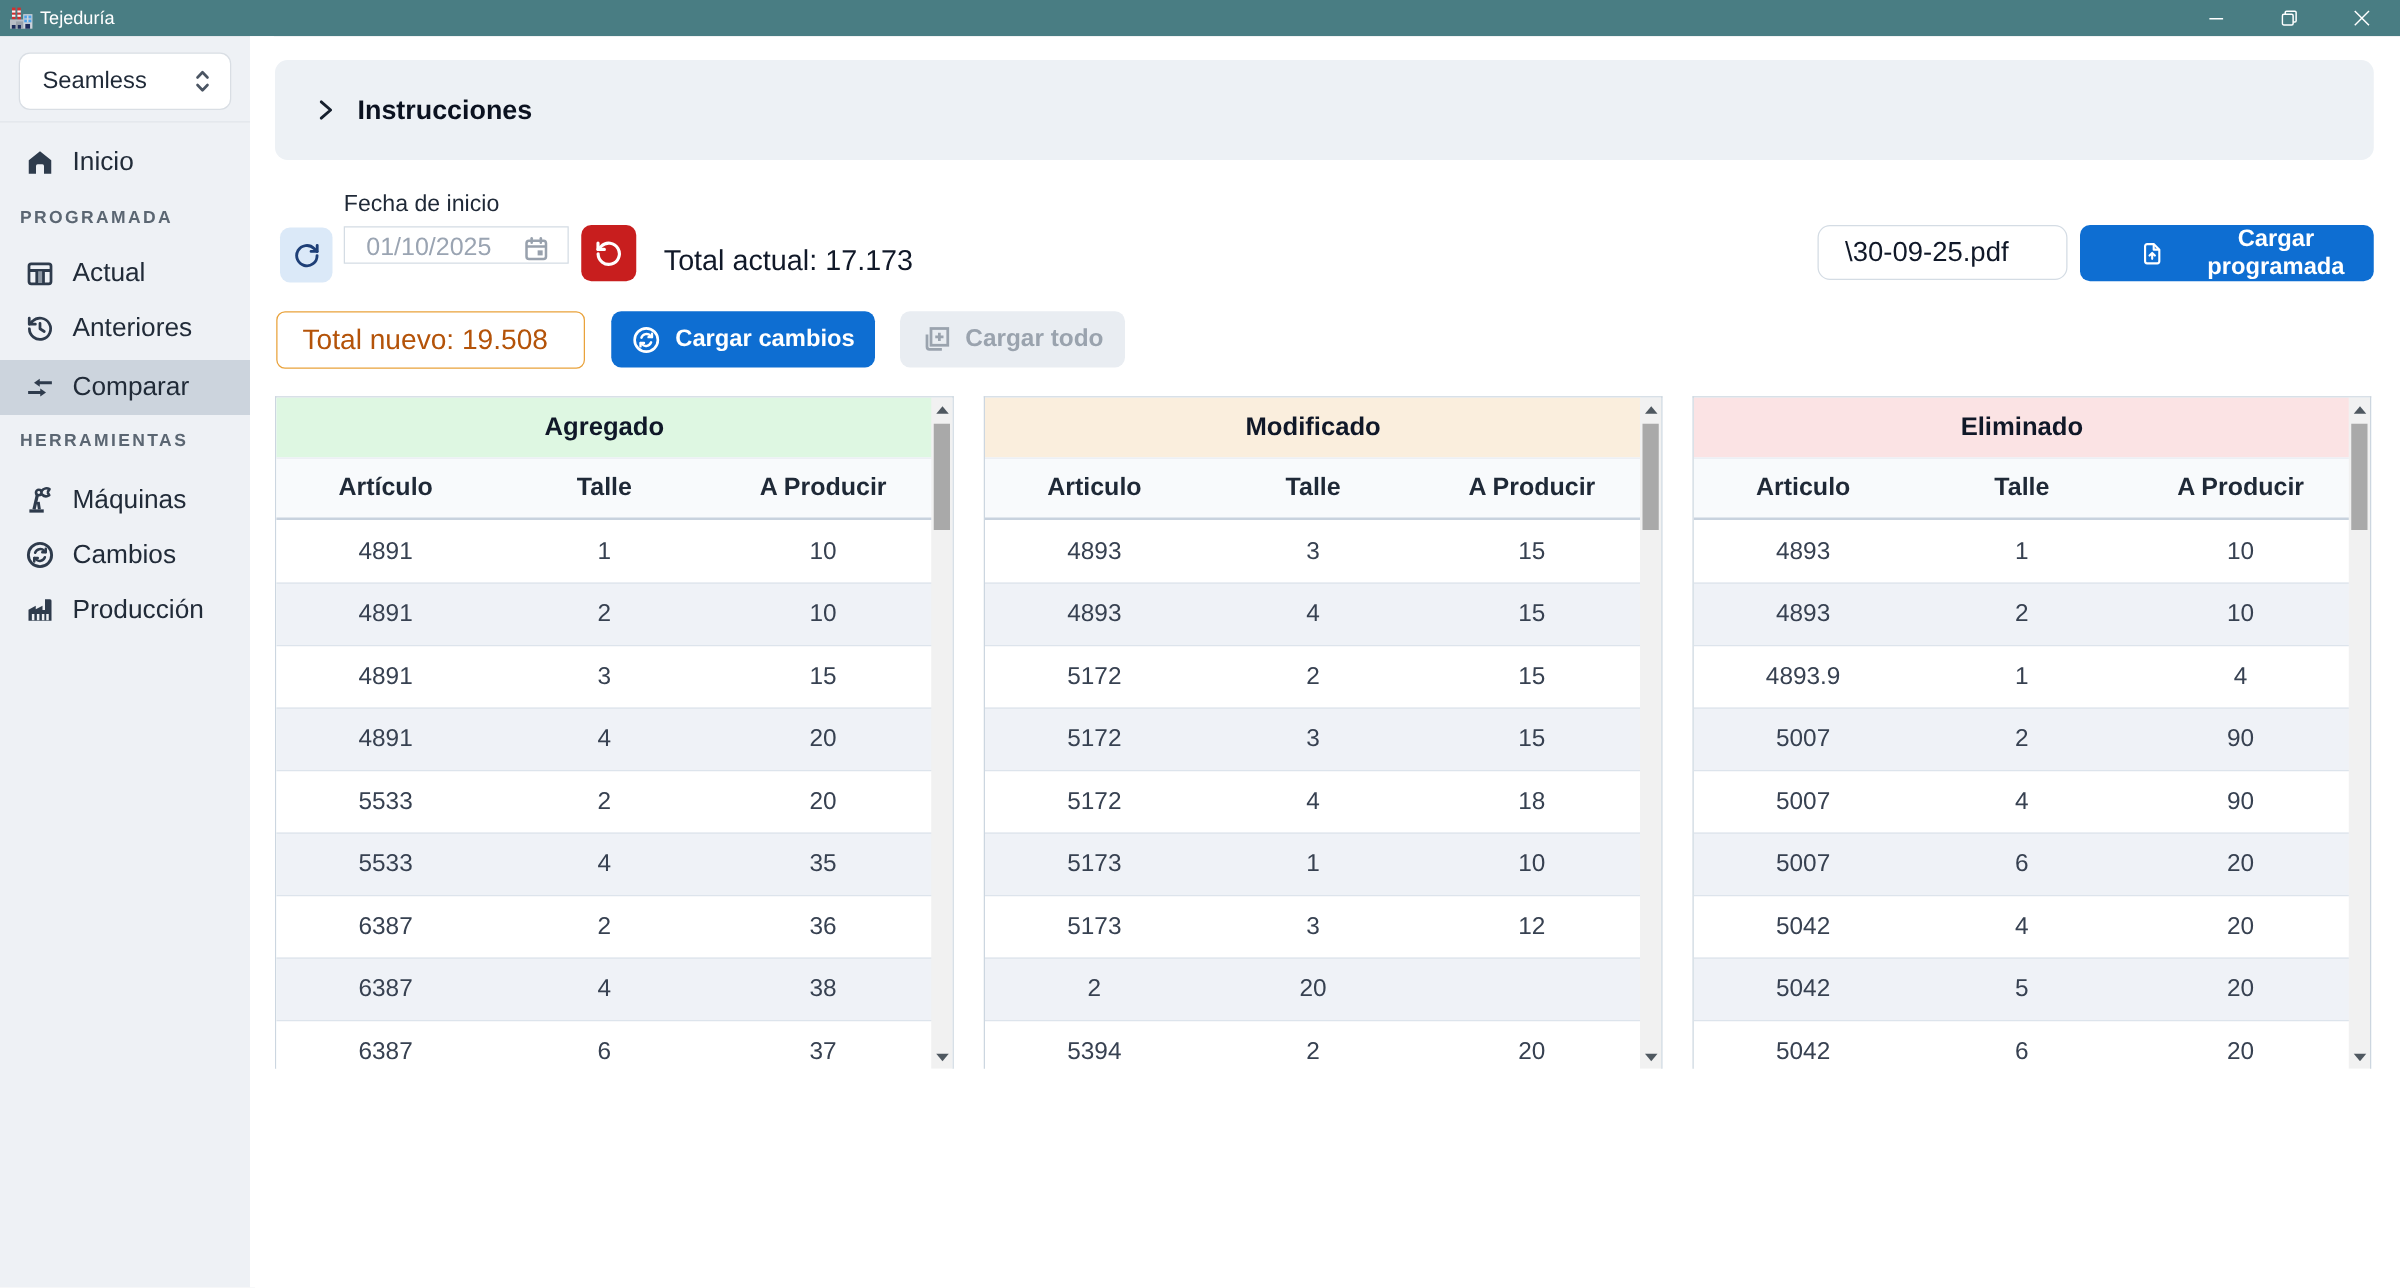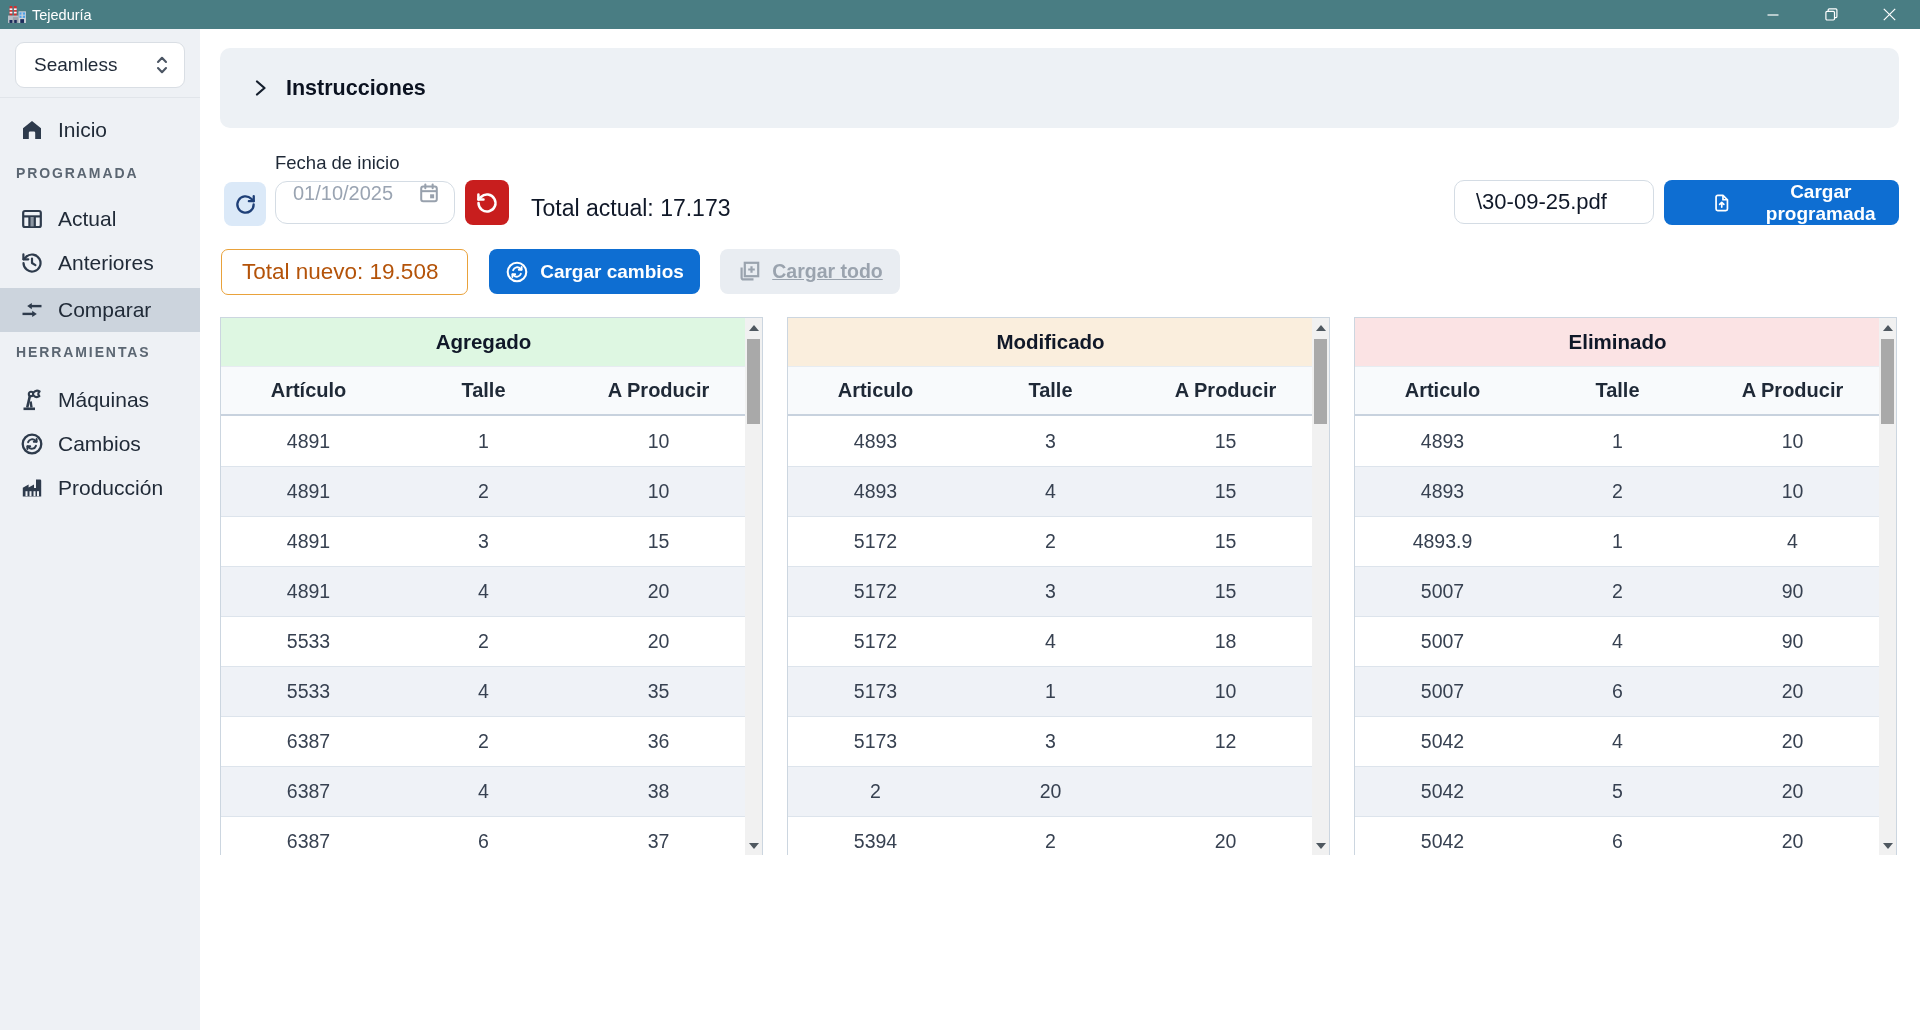--- a/index.html
+++ b/index.html
@@ -38,23 +38,23 @@
   .instr-panel { position:absolute; left:20px; top:19px; width:1679px; height:80px;
     background:#edf1f5; border-radius:10px; display:flex; align-items:center; }
   .instr-chevron { margin-left:30px; width:22px; height:22px; }
   .instr-title { margin-left:14px; font-size:21.5px; font-weight:bold; color:#0b1220; }
 
   .fecha-label { position:absolute; left:75px; top:123px; font-size:18.5px; color:#1f2937; }
 
   .btn-refresh { position:absolute; left:24px; top:153px; width:42px; height:44px;
     background:#dbe9f8; border:none; border-radius:8px;
     display:flex; align-items:center; justify-content:center; cursor:pointer; }
-  .date-input { position:absolute; left:75px; top:152px; width:180px; height:43px;
-    background:#ffffff; border:1px solid #d4dce4; border-radius:12px;
-    display:flex; align-items:flex-start; }
+  .date-input { position:absolute; left:75px; top:152px; width:180px; height:30px;
+    background:#ffffff; border:1px solid #d4dce4; border-radius:0;
+    display:flex; align-items:flex-end; }
   .date-text { margin-left:17px; font-size:20px; color:#9aa4b2; flex:1; }
   .date-cal { margin-right:14px; }
   .btn-danger { position:absolute; left:265px; top:151px; width:44px; height:45px;
     background:var(--danger_red,#c81e1e); border:none; border-radius:8px;
     display:flex; align-items:center; justify-content:center; cursor:pointer; }
   .total-actual { position:absolute; left:331px; top:166px; font-size:23px; font-weight:500; color:#101828; }
 
   .pdf-input { position:absolute; left:1254px; top:151px; width:200px; height:44px;
     background:#ffffff; border:1px solid #d4dce4; border-radius:10px;
     display:flex; align-items:center; }
@@ -64,21 +64,21 @@
     font-size:19px; font-weight:bold; font-family:inherit; }
   .btn-programada { position:absolute; left:1464px; top:151px; width:235px; height:45px; gap:11px;padding-left:48px; }
   .total-nuevo { position:absolute; left:21px; top:220px; width:247px; height:46px;
     background:#ffffff; border:1px solid var(--amber_border,#e9a23b); border-radius:7px;
     display:flex; align-items:center; }
   .total-nuevo span { margin-left:20px; font-size:22.5px; color:var(--amber_text,#b45309); }
   .btn-cambios { position:absolute; left:289px; top:220px; width:211px; height:45px; gap:11px; }
   .btn-todo { position:absolute; left:520px; top:220px; width:180px; height:45px;
     background:#e9edf2; border:none; border-radius:8px;
     display:flex; align-items:center; justify-content:center; gap:11px;
-    font-size:19.5px; font-weight:600; color:#9aa3ae; font-family:inherit; cursor:default;text-decoration:underline; }
+    font-size:19.5px; font-weight:600; color:#9aa3ae; font-family:inherit; cursor:default; }
 
   
   .tbl { position:absolute; top:288px; width:543px; height:538px;
     border:1px solid #ccd6e0; border-bottom:none; background:#ffffff; overflow:hidden; }
   .tbl-inner { position:absolute; left:0; top:0; width:525px; height:537px; overflow:hidden; }
   .tbl-title { height:48px; display:flex; align-items:center; justify-content:center;
     font-size:20.5px; font-weight:bold; color:#101828; }
   .tbl-title.added { background:var(--added_bg,#def7e2); }
   .tbl-title.modified { background:var(--modified_bg,#faeedd); }
   .tbl-title.deleted { background:var(--deleted_bg,#fbe3e4); }

